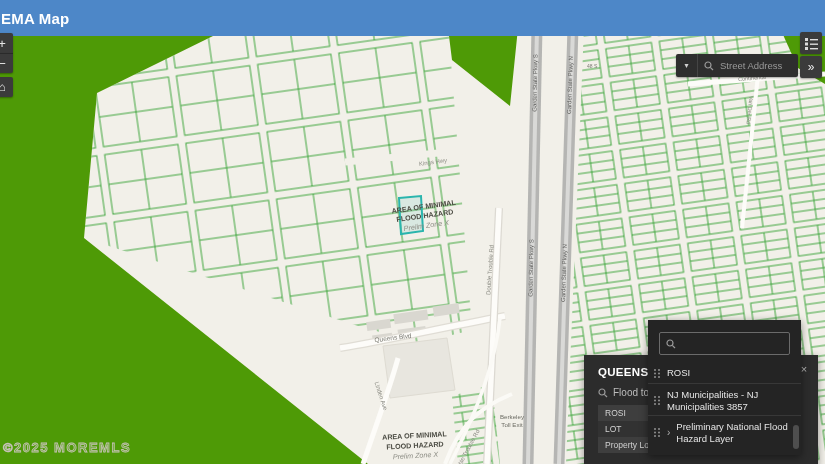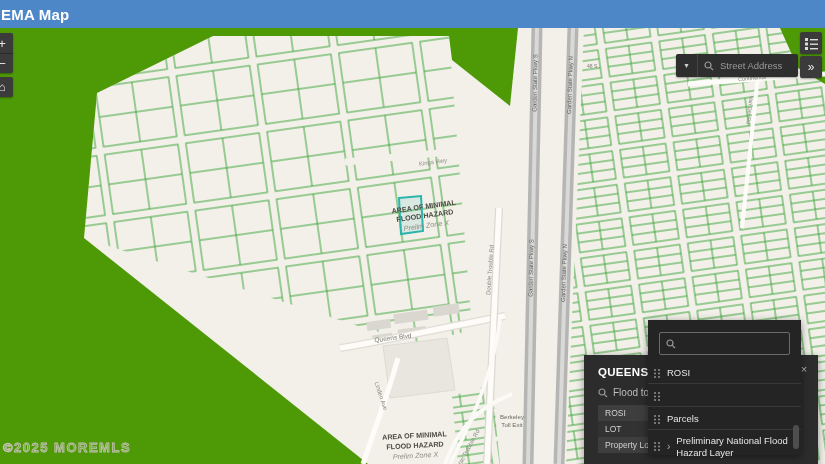--- a/index.html
+++ b/index.html
@@ -3,21 +3,21 @@
 <meta charset="utf-8">
 <style>
   html,body{margin:0;padding:0;}
   body{
     width:825px;height:464px;position:relative;overflow:hidden;
     font-family:"Liberation Sans", sans-serif;
     background:#f2f0e9;
   }
   
   .app-header{
-    position:absolute;left:0;top:0;width:825px;height:28px;
+    position:absolute;left:0;top:0;width:825px;height:36px;
     background:var(--c-header,#4d87c8);display:flex;align-items:center;
     z-index:10;
   }
   .app-header .title{
     color:#fff;font-size:15px;font-weight:600;margin-left:1px;letter-spacing:.2px;
     white-space:nowrap;
   }
   
   .map-wrap{position:absolute;left:0;top:28px;width:825px;height:436px;}
   svg text{user-select:none;}
@@ -300,35 +300,21 @@
             <g fill="#909090">
               <circle cx="2" cy="2" r="1"></circle>
               <circle cx="6" cy="2" r="1"></circle>
               <circle cx="2" cy="5.5" r="1"></circle>
               <circle cx="6" cy="5.5" r="1"></circle>
               <circle cx="2" cy="9" r="1"></circle>
               <circle cx="6" cy="9" r="1"></circle>
             </g>
           </svg>
       </span>
-    </li>
-    <li class="ll-item">
-      <span class="drag-handle">
-        <svg width="8" height="11" viewBox="0 0 8 11">
-            <g fill="#909090">
-              <circle cx="2" cy="2" r="1"></circle>
-              <circle cx="6" cy="2" r="1"></circle>
-              <circle cx="2" cy="5.5" r="1"></circle>
-              <circle cx="6" cy="5.5" r="1"></circle>
-              <circle cx="2" cy="9" r="1"></circle>
-              <circle cx="6" cy="9" r="1"></circle>
-            </g>
-          </svg>
-      </span>
-      <span class="lbl">Parcels</span>
+      <span class="lbl">NJ Municipalities - NJ Municipalities 3857</span>
     </li>
     <li class="ll-item">
       <span class="drag-handle">
         <svg width="8" height="11" viewBox="0 0 8 11">
             <g fill="#909090">
               <circle cx="2" cy="2" r="1"></circle>
               <circle cx="6" cy="2" r="1"></circle>
               <circle cx="2" cy="5.5" r="1"></circle>
               <circle cx="6" cy="5.5" r="1"></circle>
               <circle cx="2" cy="9" r="1"></circle>

